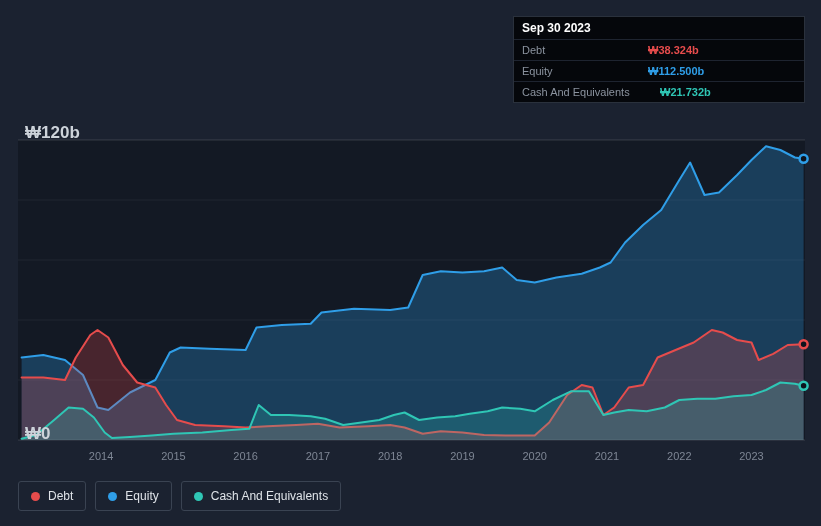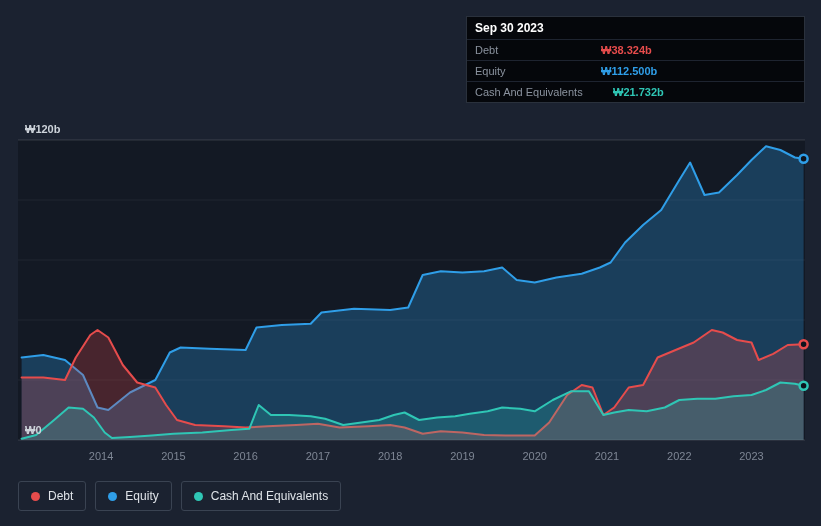--- a/index.html
+++ b/index.html
@@ -6,33 +6,33 @@
   body{
     width:821px;height:526px;
     background:#1b2230;
     font-family:"Liberation Sans", sans-serif;
     position:relative;
     overflow:hidden;
   }
   .page{position:absolute;inset:0;}
   .ylabel{
     position:absolute;left:25px;
-    color:#cdd3da;font-size:11px;font-weight:bold;
+    color:#cdd3da;font-size:17px;font-weight:bold;
     z-index:2;
   }
   .ylabel.top{top:123px;}
   .ylabel.bottom{top:424px;}
   .chart{
     position:absolute;left:18px;top:140px;
     width:787px;height:330px;
     overflow:visible;
     display:block;
   }
   .tooltip{
-    position:absolute;top:16px;right:16px;width:339px;
+    position:absolute;top:16px;right:16px;width:292px;
     background:#05070b;
     border:1px solid #2a313c;
     z-index:5;
     box-sizing:border-box;
   }
   .t-row{
     display:flex;align-items:center;
     height:20px;padding:0 8px;
     font-size:11px;
   }

